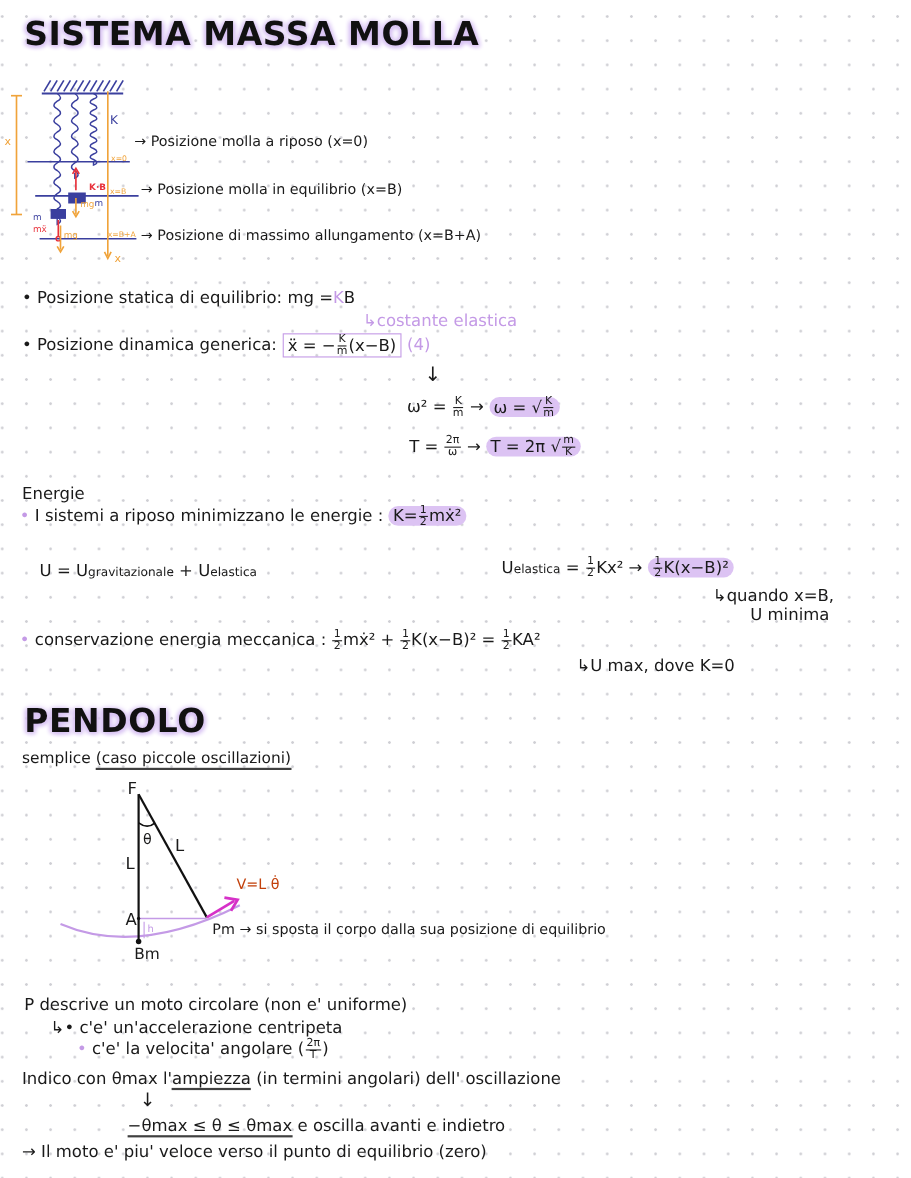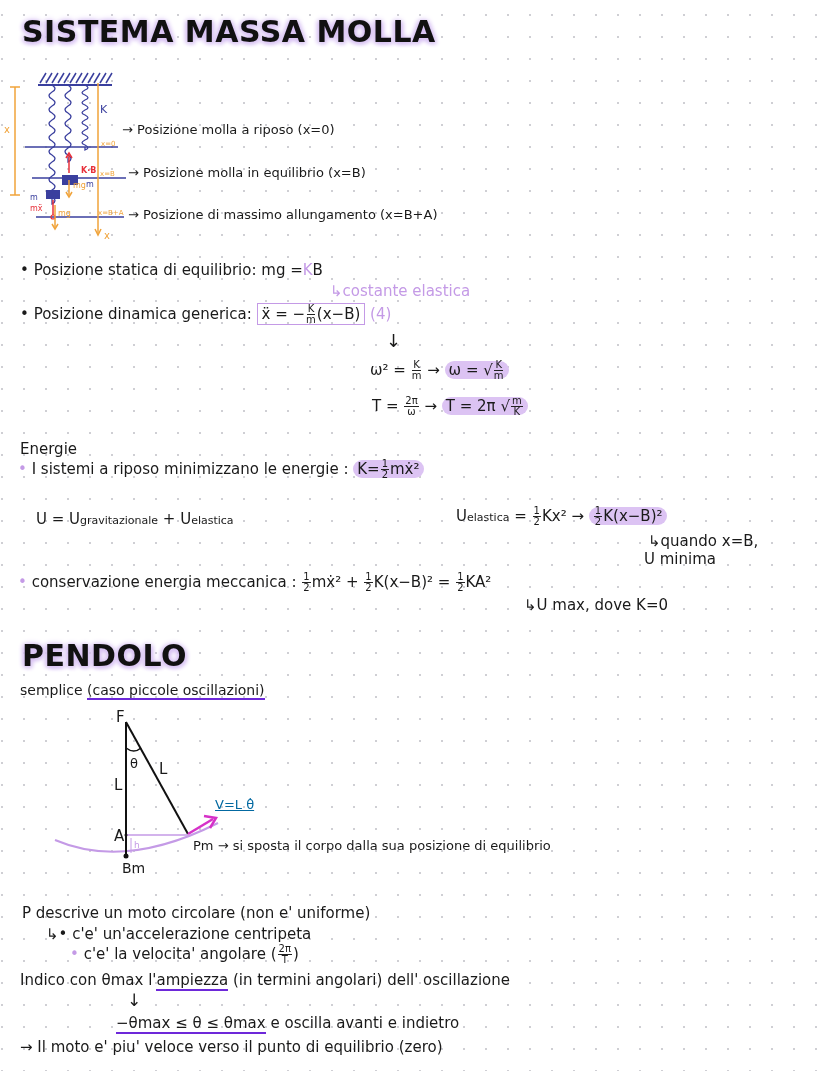--- a/index.html
+++ b/index.html
@@ -14,25 +14,25 @@
   }
   .abs { position: absolute; white-space: nowrap; }
   .title {
     font-family: "DejaVu Sans", sans-serif; font-weight: bold; font-size: 30px;
     letter-spacing: 0.5px; color: #111;
     text-shadow: 0 0 6px #d8c2f3, 2px 2px 4px #d8c2f3, -2px 1px 4px #d8c2f3;
   }
   .hand { font-size: 15px; color: #1a1a1a; }
   .small { font-size: 13px; }
   .purple { color: #c49ae6; }
-  .magenta { color: #0369a1; text-decoration: underline; }
+  .magenta { color: #c2410c; }
   .hl { background: #dcc3f3; border-radius: 9px; padding: 0 4px; }
   .boxed { border: 1.5px solid #c49ae6; padding: 1px 4px; }
   .bold { font-weight: normal; }
-  .underline-purple { border-bottom: 2px solid #6d28d9; }
+  .underline-purple { border-bottom: 2px solid #404040; }
   .frac { display: inline-flex; flex-direction: column; align-items: center; vertical-align: middle; font-size: 10px; line-height: 10px; margin: 0 1px; }
   .frac .num { border-bottom: 1px solid #222; padding: 0 1px; }
   svg { position: absolute; overflow: visible; }
 </style>
 </head>
 <body>
 
 <div class="abs title" style="left:22px; top:14px;text-align:center;">SISTEMA MASSA MOLLA</div>
 
 <svg width="140" height="180" style="left:0; top:65px;">
@@ -174,21 +174,21 @@
       <span class="num">1</span>
       <span>2</span>
     </span><span>Kx²</span>
   <span>→</span>
   <span class="hl"><span class="frac">
         <span class="num">1</span>
         <span>2</span>
       </span><span>K(x−B)²</span></span>
 </div>
 <div class="abs hand" style="left:648px; top:532px;text-align:right;">↳quando x=B,</div>
-<div class="abs hand" style="left:644px; top:550px;">U minima</div>
+<div class="abs hand" style="left:682px; top:550px;">U minima</div>
 
 <div class="abs hand" style="left:18px; top:572px;">
   <span class="purple">•</span>
   <span>conservazione energia meccanica :</span>
   <span class="frac">
       <span class="num">1</span>
       <span>2</span>
     </span><span>mẋ² +</span>
   <span class="frac">
       <span class="num">1</span>

